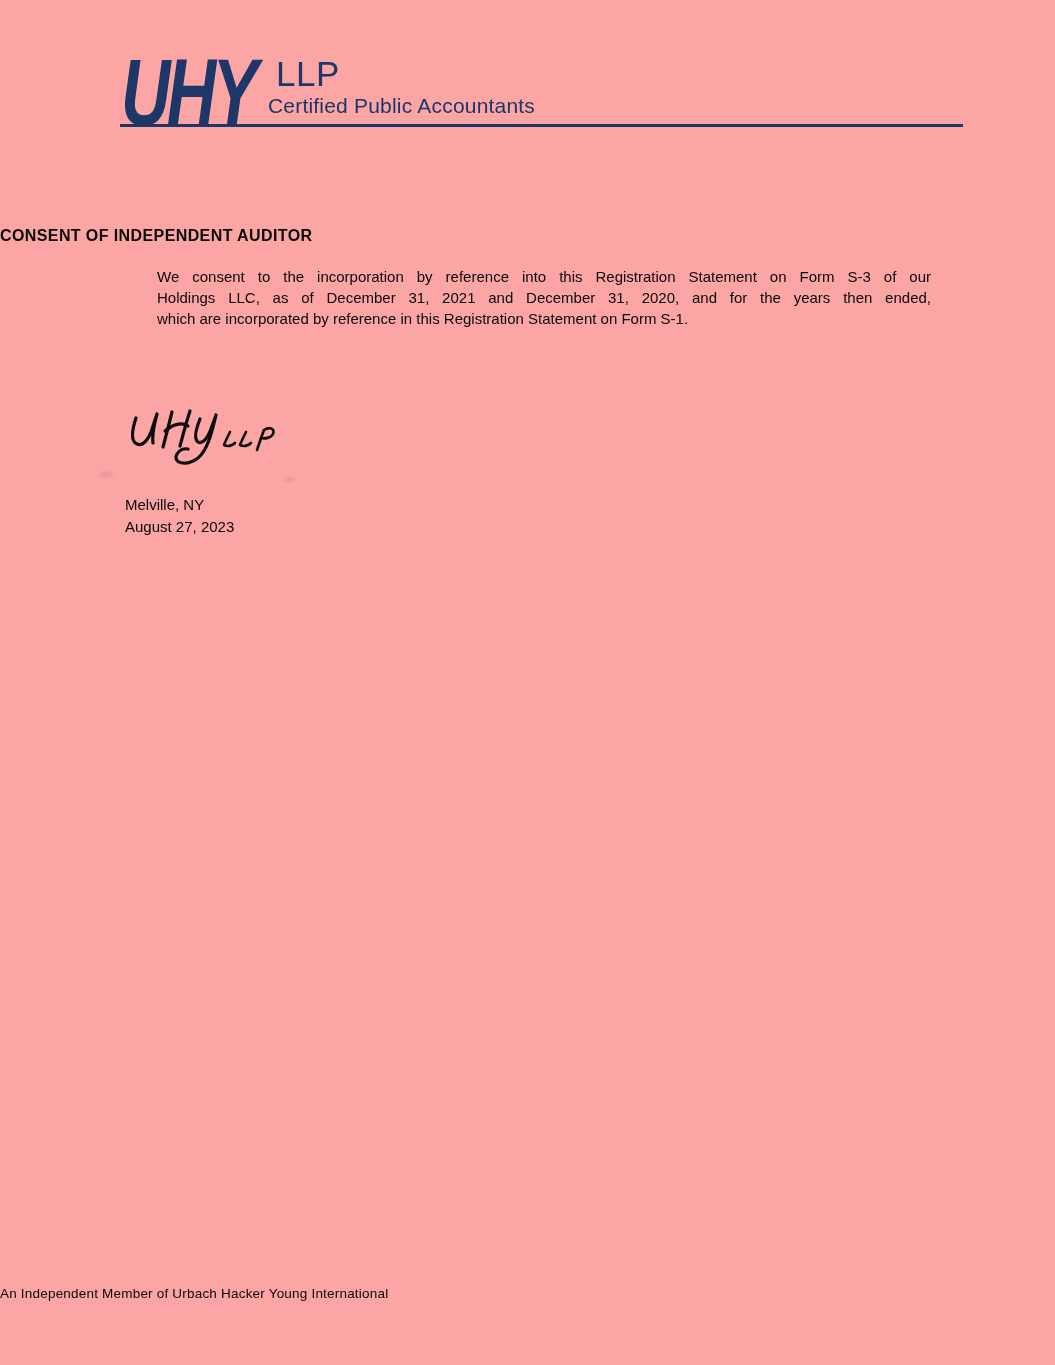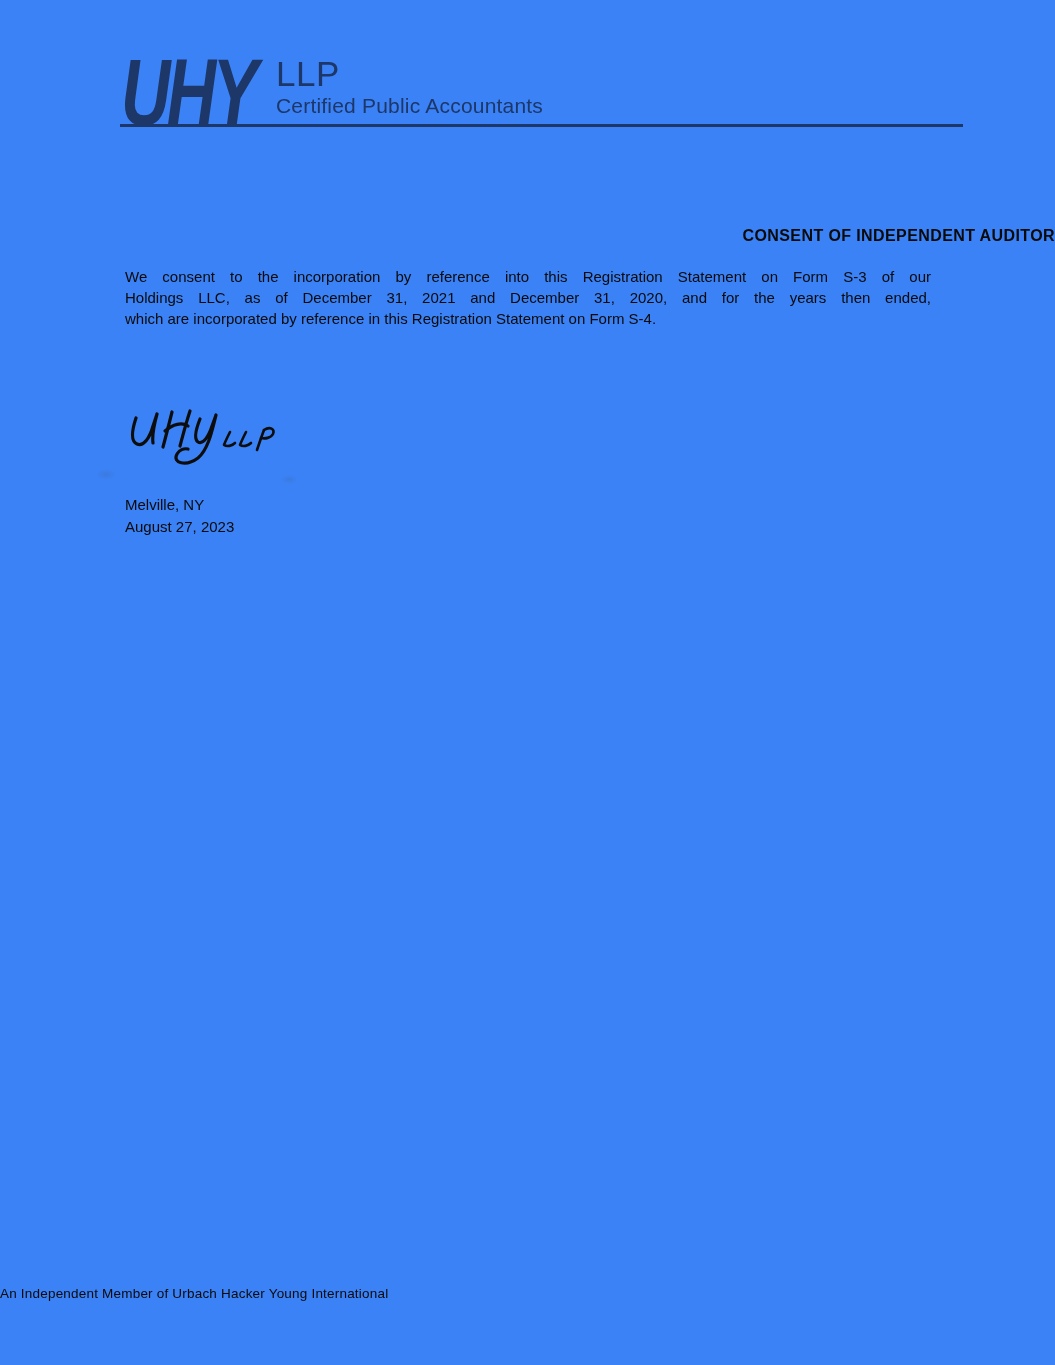--- a/index.html
+++ b/index.html
@@ -1,21 +1,21 @@
 <!DOCTYPE html>
 <html><head>
 <meta charset="utf-8">
 <style>
   html, body { margin: 0; padding: 0; background: #ffffff; }
   body { font-family: "Liberation Sans", sans-serif; }
   .page {
     position: relative;
     width: 1055px;
     height: 1365px;
-    background: #3b82f6;
+    background: #fca5a5;
     overflow: hidden;
     color: #0a0a0a;
   }
 
   
   .logo { position: absolute; left: 0; top: 0; width: 1055px; height: 160px; }
   .logo-wordmark {
     position: absolute;
     left: 121px;
     top: 45px;
@@ -35,21 +35,21 @@
     left: 276px;
     top: 56px;
     font-size: 35px;
     line-height: 1;
     font-weight: normal;
     color: #1c3768;
     letter-spacing: 0.5px;
   }
   .logo-tagline {
     position: absolute;
-    left: 276px;
+    left: 268px;
     top: 94px;
     font-size: 21px;
     line-height: 1.1;
     font-weight: 400;
     color: #1c3768;
     letter-spacing: 0.2px;
   }
   .logo-rule {
     position: absolute;
     left: 120px;
@@ -58,41 +58,42 @@
     height: 3px;
     background: #1c3768;
   }
 
   
   .doc-title {
     position: absolute;
     left: 0;
     top: 227px;
     width: 1055px;
-    text-align: right;
+    text-align: left;
     font-size: 16px;
     font-weight: bold;
     letter-spacing: 0.4px;
     color: #0a0a0a;
   }
 
   
   .consent-paragraph {
     position: absolute;
     left: 125px;
     top: 266px;
     width: 806px;
     font-size: 15px;
     line-height: 21px;
     color: #0a0a0a;
   }
   .para-line {
     text-align: justify;
     text-align-last: justify;
     white-space: normal;
+    margin-left: 32px;
   }
   .para-line.last {
     text-align-last: left;
   }
 
   
   .signature-block { position: absolute; left: 127px; top: 405px; width: 170px; height: 70px; }
   .signature-block svg { display: block; }
   .sig-stroke { fill: none; stroke: #0d0d0d; stroke-linecap: round; stroke-linejoin: round; }
   .sig-thick { stroke-width: 3.2px; }
@@ -138,21 +139,21 @@
     <div class="logo-suffix">LLP</div>
     <div class="logo-tagline">Certified Public Accountants</div>
     <div class="logo-rule"></div>
   </div>
 
   <div class="doc-title">CONSENT OF INDEPENDENT AUDITOR</div>
 
   <div class="consent-paragraph">
     <div class="para-line">We consent to the incorporation by reference into this Registration Statement on Form S-3 of our</div>
     <div class="para-line">Holdings LLC, as of December 31, 2021 and December 31, 2020, and for the years then ended,</div>
-    <div class="para-line last">which are incorporated by reference in this Registration Statement on Form S-4.</div>
+    <div class="para-line last">which are incorporated by reference in this Registration Statement on Form S-1.</div>
   </div>
 
   <div class="signature-block" role="img" aria-label="UHY LLP">
     <svg width="160" height="62" viewBox="0 0 160 62">
 
       <path class="sig-stroke sig-thick" d="M9 13 C5 25 3 36 10 39 C17 42 23 32 26 21 L30 9 C27 20 25 31 26 38"></path>
 
       <path class="sig-stroke sig-thick" d="M45 7 C42 19 39 31 36 42"></path>
       <path class="sig-stroke sig-thick" d="M38 26 C46 19 55 17 61 21"></path>
       <path class="sig-stroke sig-thick" d="M63 6 C59 18 56 30 53 41"></path>

